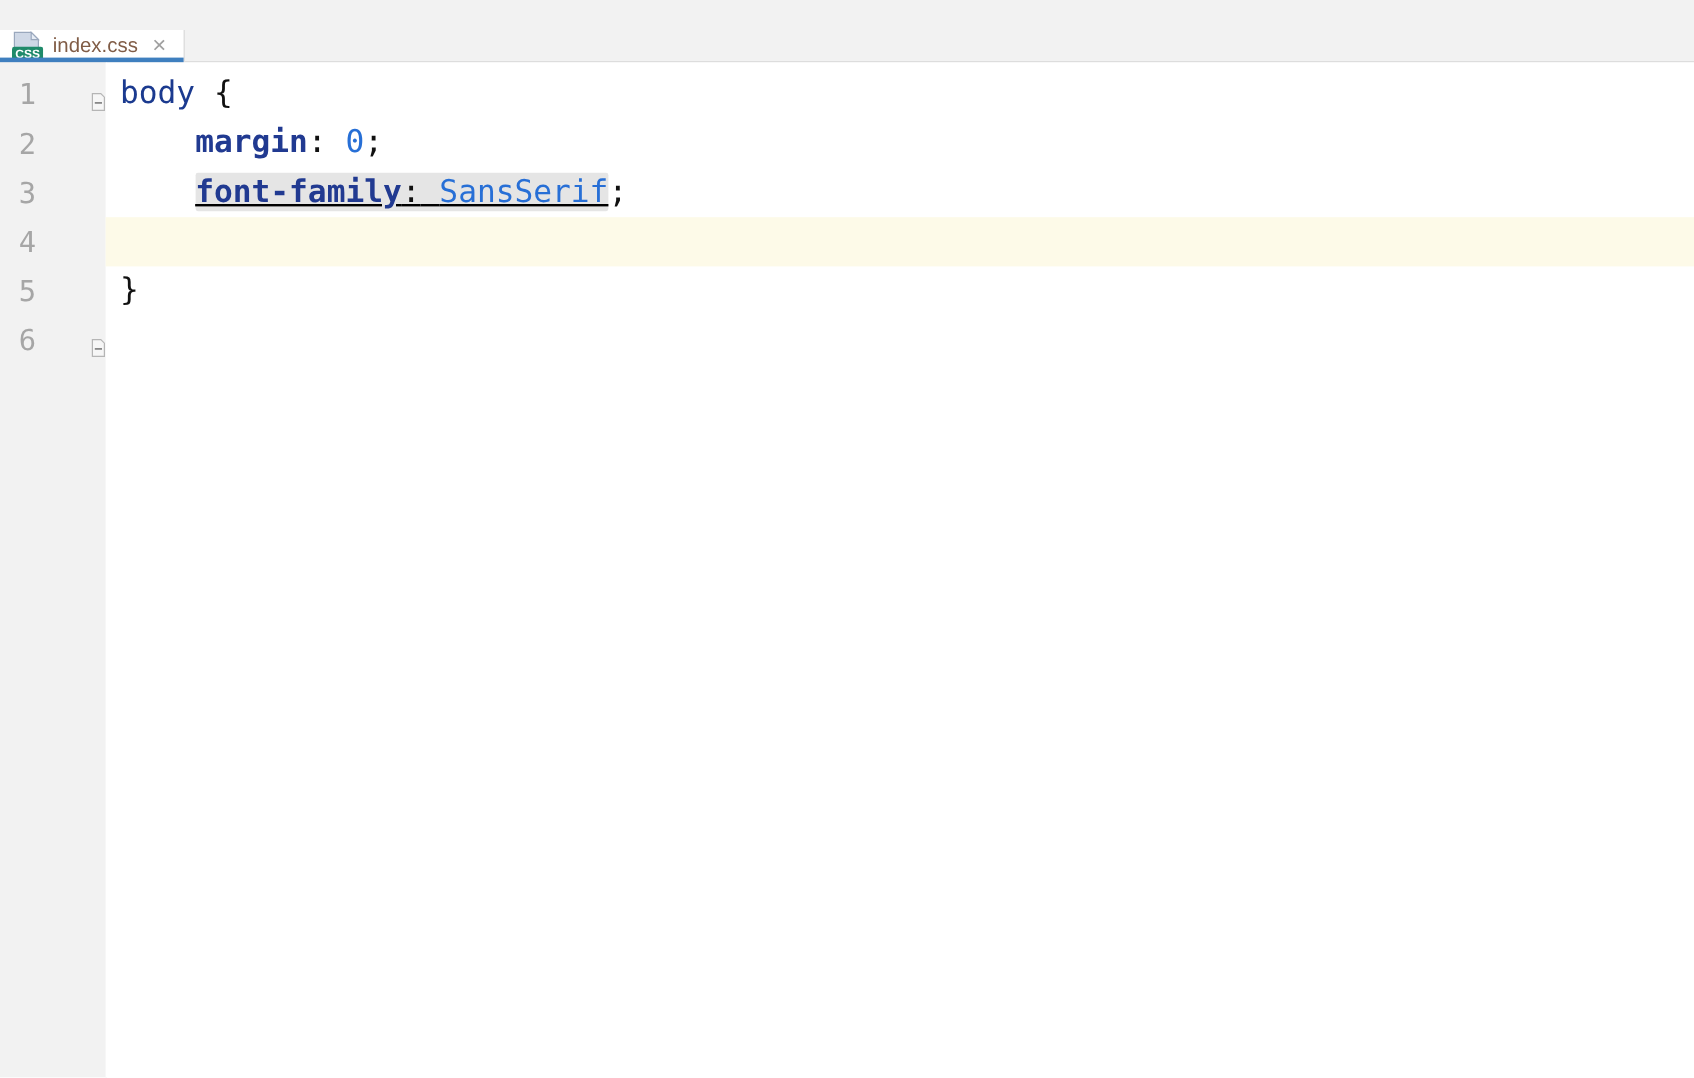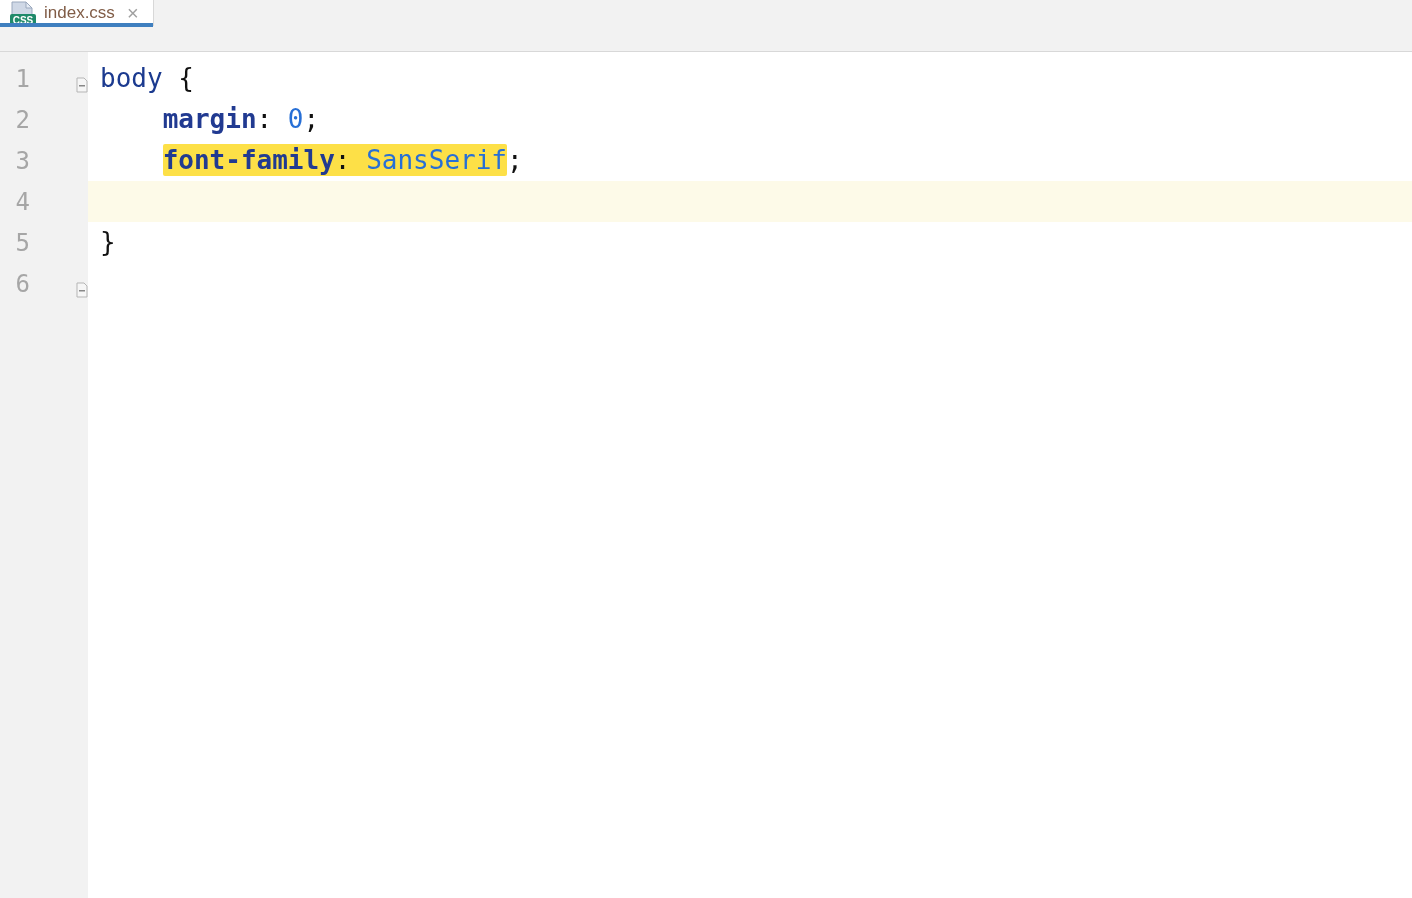--- a/index.html
+++ b/index.html
@@ -11,21 +11,21 @@
     background: #ffffff;
   }
   .app { width: 100%; height: 100%; display: flex; flex-direction: column; }
 
   
   .tabbar {
     height: 52px;
     background: #f2f2f2;
     border-bottom: 1px solid #d8d8d8;
     display: flex;
-    align-items: flex-start;
+    align-items: flex-end;
   }
   .tab {
     display: flex;
     align-items: center;
     background: #ffffff;
     padding: 0 14px 0 10px;
     border-right: 1px solid #d8d8d8;
     position: relative;
     gap: 8px;
     cursor: pointer;
@@ -93,23 +93,24 @@
     height: 41px;
     line-height: 41px;
     white-space: pre;
     padding-left: 12px;
     position: relative;
   }
   .line-current {
     background: #fdfae8;
   }
   .hl-prop-bg {
-    background: #fde047;
+    background: #e5e5e5;
     border-radius: 2px;
     padding: 1px 0;
+    text-decoration: underline;
   }
   .tok-selector { color: #1b3a8f; margin-top: 20px; }
   .tok-brace { color: #111; }
   .tok-prop { color: #213a91; font-weight: 600; }
   .tok-colon, .tok-semi { color: #111; }
   .tok-num { color: #276fd6; }
   .tok-val { color: #276fd6; }
 
   .editor-sep {
     position: absolute;

